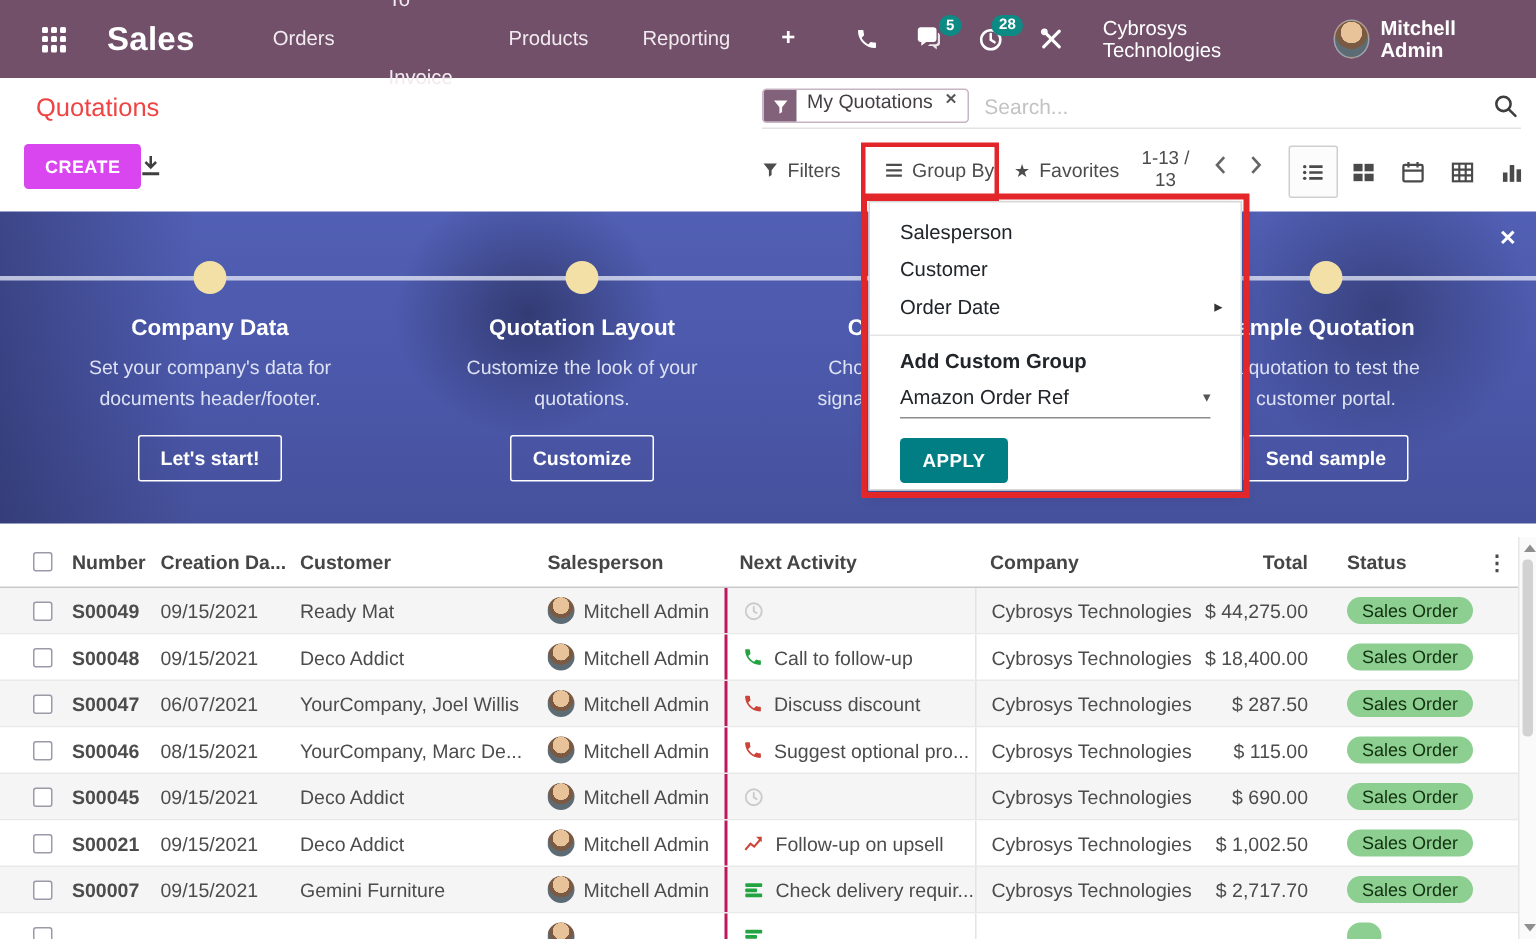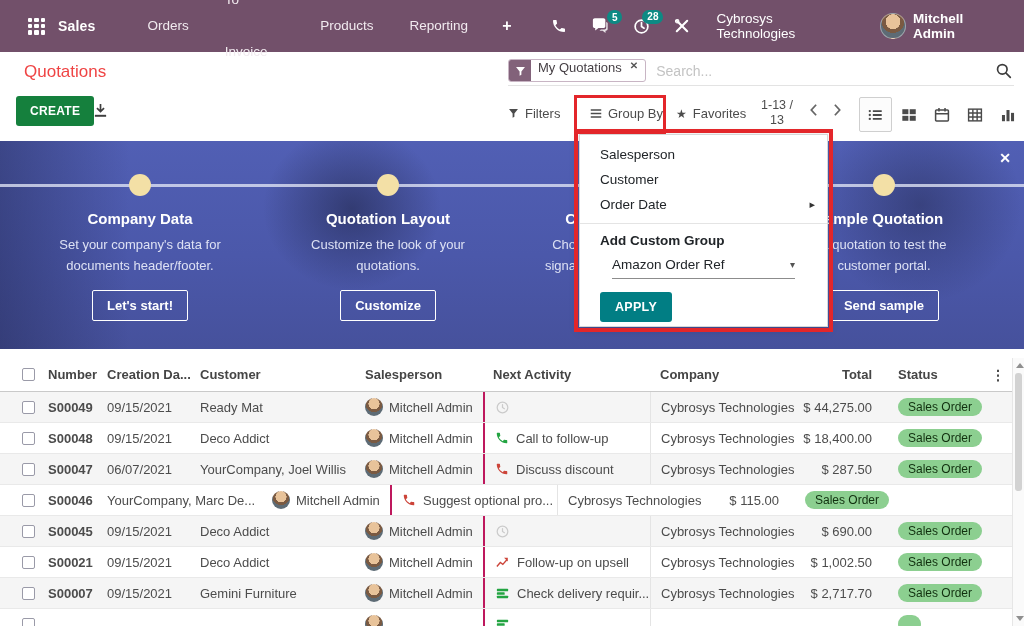--- a/index.html
+++ b/index.html
@@ -5,21 +5,21 @@
   *{box-sizing:border-box;margin:0;padding:0}
   html,body{width:1024px;height:626px;overflow:hidden;background:#fff;
     font-family:"Liberation Sans",sans-serif;position:relative;color:#4c4c4c}
 
   
   .topbar{position:absolute;top:0;left:0;width:1024px;height:52px;background:#72506A;
     display:flex;align-items:center;color:#fff;z-index:5}
   .apps-grid{width:17px;height:17px;margin-left:28px;display:grid;
     grid-template-columns:repeat(3,1fr);grid-template-rows:repeat(3,1fr);gap:2px;cursor:pointer}
   .apps-grid span{background:#fff;border-radius:1px}
-  .brand{font-size:14px;font-weight:bold;margin-left:13px;letter-spacing:.2px;cursor:pointer}
+  .brand{font-size:22px;font-weight:bold;margin-left:27px;letter-spacing:.2px;cursor:pointer}
   .nav-menus{display:flex;align-items:center;margin-left:34px}
   .nav-item{font-size:13.5px;color:#f1eaef;padding:0 18px;cursor:pointer;line-height:52px}
   .nav-plus{font-size:16px;font-weight:bold;padding:0 16px;cursor:pointer}
   .tb-right{margin-left:auto;display:flex;align-items:center;padding-right:16px}
   .tb-icon{position:relative;margin-left:24px;cursor:pointer;display:flex;align-items:center;color:#fff}
   .tb-badge{position:absolute;top:-8px;right:-13px;background:#0D8A84;color:#fff;
     font-size:10px;font-weight:bold;padding:1.5px 5px;border-radius:9px;line-height:11px}
   .tb-company{font-size:13.5px;margin-left:26px;cursor:pointer}
   .tb-user{display:flex;align-items:center;margin-left:26px;cursor:pointer}
   .avatar{width:26px;height:26px;border-radius:50%;
@@ -38,21 +38,21 @@
     align-items:center;justify-content:center}
   .facet-label{font-size:13px;color:#453f44;padding:0 7px}
   .facet-x{font-size:10px;color:#555;padding:0 7px 0 1px;cursor:pointer;font-weight:bold}
   .search-input{border:0;outline:none;font-size:14px;margin-left:10px;flex:1;
     color:#444;background:transparent}
   .search-input::placeholder{color:#c3c3c3}
   .search-glass{color:#3d3d3d;margin-right:2px;cursor:pointer;display:flex}
 
   
   .ctrl-row{position:absolute;top:90px;left:0;width:1024px;height:50px;background:#fff}
-  .create-btn{position:absolute;left:16px;top:6px;background:#15803d;color:#fff;
+  .create-btn{position:absolute;left:16px;top:6px;background:#d946ef;color:#fff;
     font-size:12px;font-weight:bold;padding:8px 14px;border-radius:3px;border:0;
     letter-spacing:.3px;cursor:pointer;font-family:inherit}
   .export-ico{position:absolute;left:93px;top:13px;color:#3f3f3f;cursor:pointer}
   .cp-item{position:absolute;top:16px;font-size:13px;color:#4c4c4c;cursor:pointer;
     display:flex;align-items:center;gap:6px;white-space:nowrap}
   .pager{position:absolute;left:753px;top:8px;width:48px;text-align:center;
     font-size:12.5px;line-height:15px;color:#4c4c4c}
   .pg-chev{position:absolute;top:13px;color:#666;cursor:pointer}
   .views{position:absolute;right:0;top:7px;display:flex}
   .view-btn{width:33px;height:35px;display:flex;align-items:center;justify-content:center;
@@ -65,21 +65,21 @@
   .annot-dd{left:574px;top:129px;width:259px;height:203px;border-width:4px}
 
   
   .dropdown{position:absolute;left:579px;top:134px;width:249px;height:193px;background:#fff;
     border:1px solid #d7d7d7;box-shadow:0 3px 10px rgba(0,0,0,.18);z-index:30;padding-top:7px}
   .dd-item{font-size:13.5px;color:#212529;padding:5px 12px 5px 20px;cursor:pointer;
     display:flex;justify-content:space-between;align-items:center}
   .dd-caret{color:#333;font-size:11px}
   .dd-divider{border-top:1px solid #e4e4e4;margin:6px 0}
   .dd-header{font-size:13.5px;font-weight:bold;color:#212529;padding:3px 20px 6px}
-  .dd-select{margin:3px 32px 0;display:flex;justify-content:space-between;align-items:center;
+  .dd-select{margin:3px 20px 0;display:flex;justify-content:space-between;align-items:center;
     border-bottom:1px solid #8c8c8c;padding-bottom:6px;cursor:pointer}
   .dd-select-val{font-size:13.5px;color:#212529}
   .dd-select-caret{color:#555;font-size:10px}
   .apply-btn{margin:13px 20px 0;background:#017E84;color:#fff;border:0;font-weight:bold;
     font-size:12.5px;padding:8px 15px;border-radius:3px;cursor:pointer;font-family:inherit;
     letter-spacing:.3px}
 
   
   .banner{position:absolute;left:0;top:141px;width:1024px;height:208px;overflow:hidden;
     background:linear-gradient(180deg,#515FB4 0%,#4B58AA 55%,#46519C 100%);z-index:1}
@@ -470,20 +470,21 @@
         <span class="pill">Sales Order</span>
       </div>
     <div class="cell c-kebab"></div>
   </div>
 
   <div class="trow">
     <div class="cell c-cb">
         <span class="cb"></span>
       </div>
     <div class="cell c-num">S00046</div>
+    <div class="cell c-date">08/15/2021</div>
     <div class="cell c-cust">YourCompany, Marc De...</div>
     <div class="cell c-sales">
         <span class="avatar-s"></span>
         <span>Mitchell Admin</span>
       </div>
     <div class="cell c-next">
         <span class="ico-red">
           <svg width="14" height="14" viewBox="0 0 24 24" fill="currentColor">
             <path d="M6.6 10.8c1.4 2.8 3.8 5.1 6.6 6.6l2.2-2.2c.3-.3.7-.4 1-.2 1.1.4 2.3.6 3.6.6.6 0 1 .4 1 1V20c0 .6-.4 1-1 1-9.4 0-17-7.6-17-17 0-.6.4-1 1-1h3.5c.6 0 1 .4 1 1 0 1.3.2 2.5.6 3.6.1.3 0 .7-.2 1l-2.3 2.2z"></path>
           </svg>

